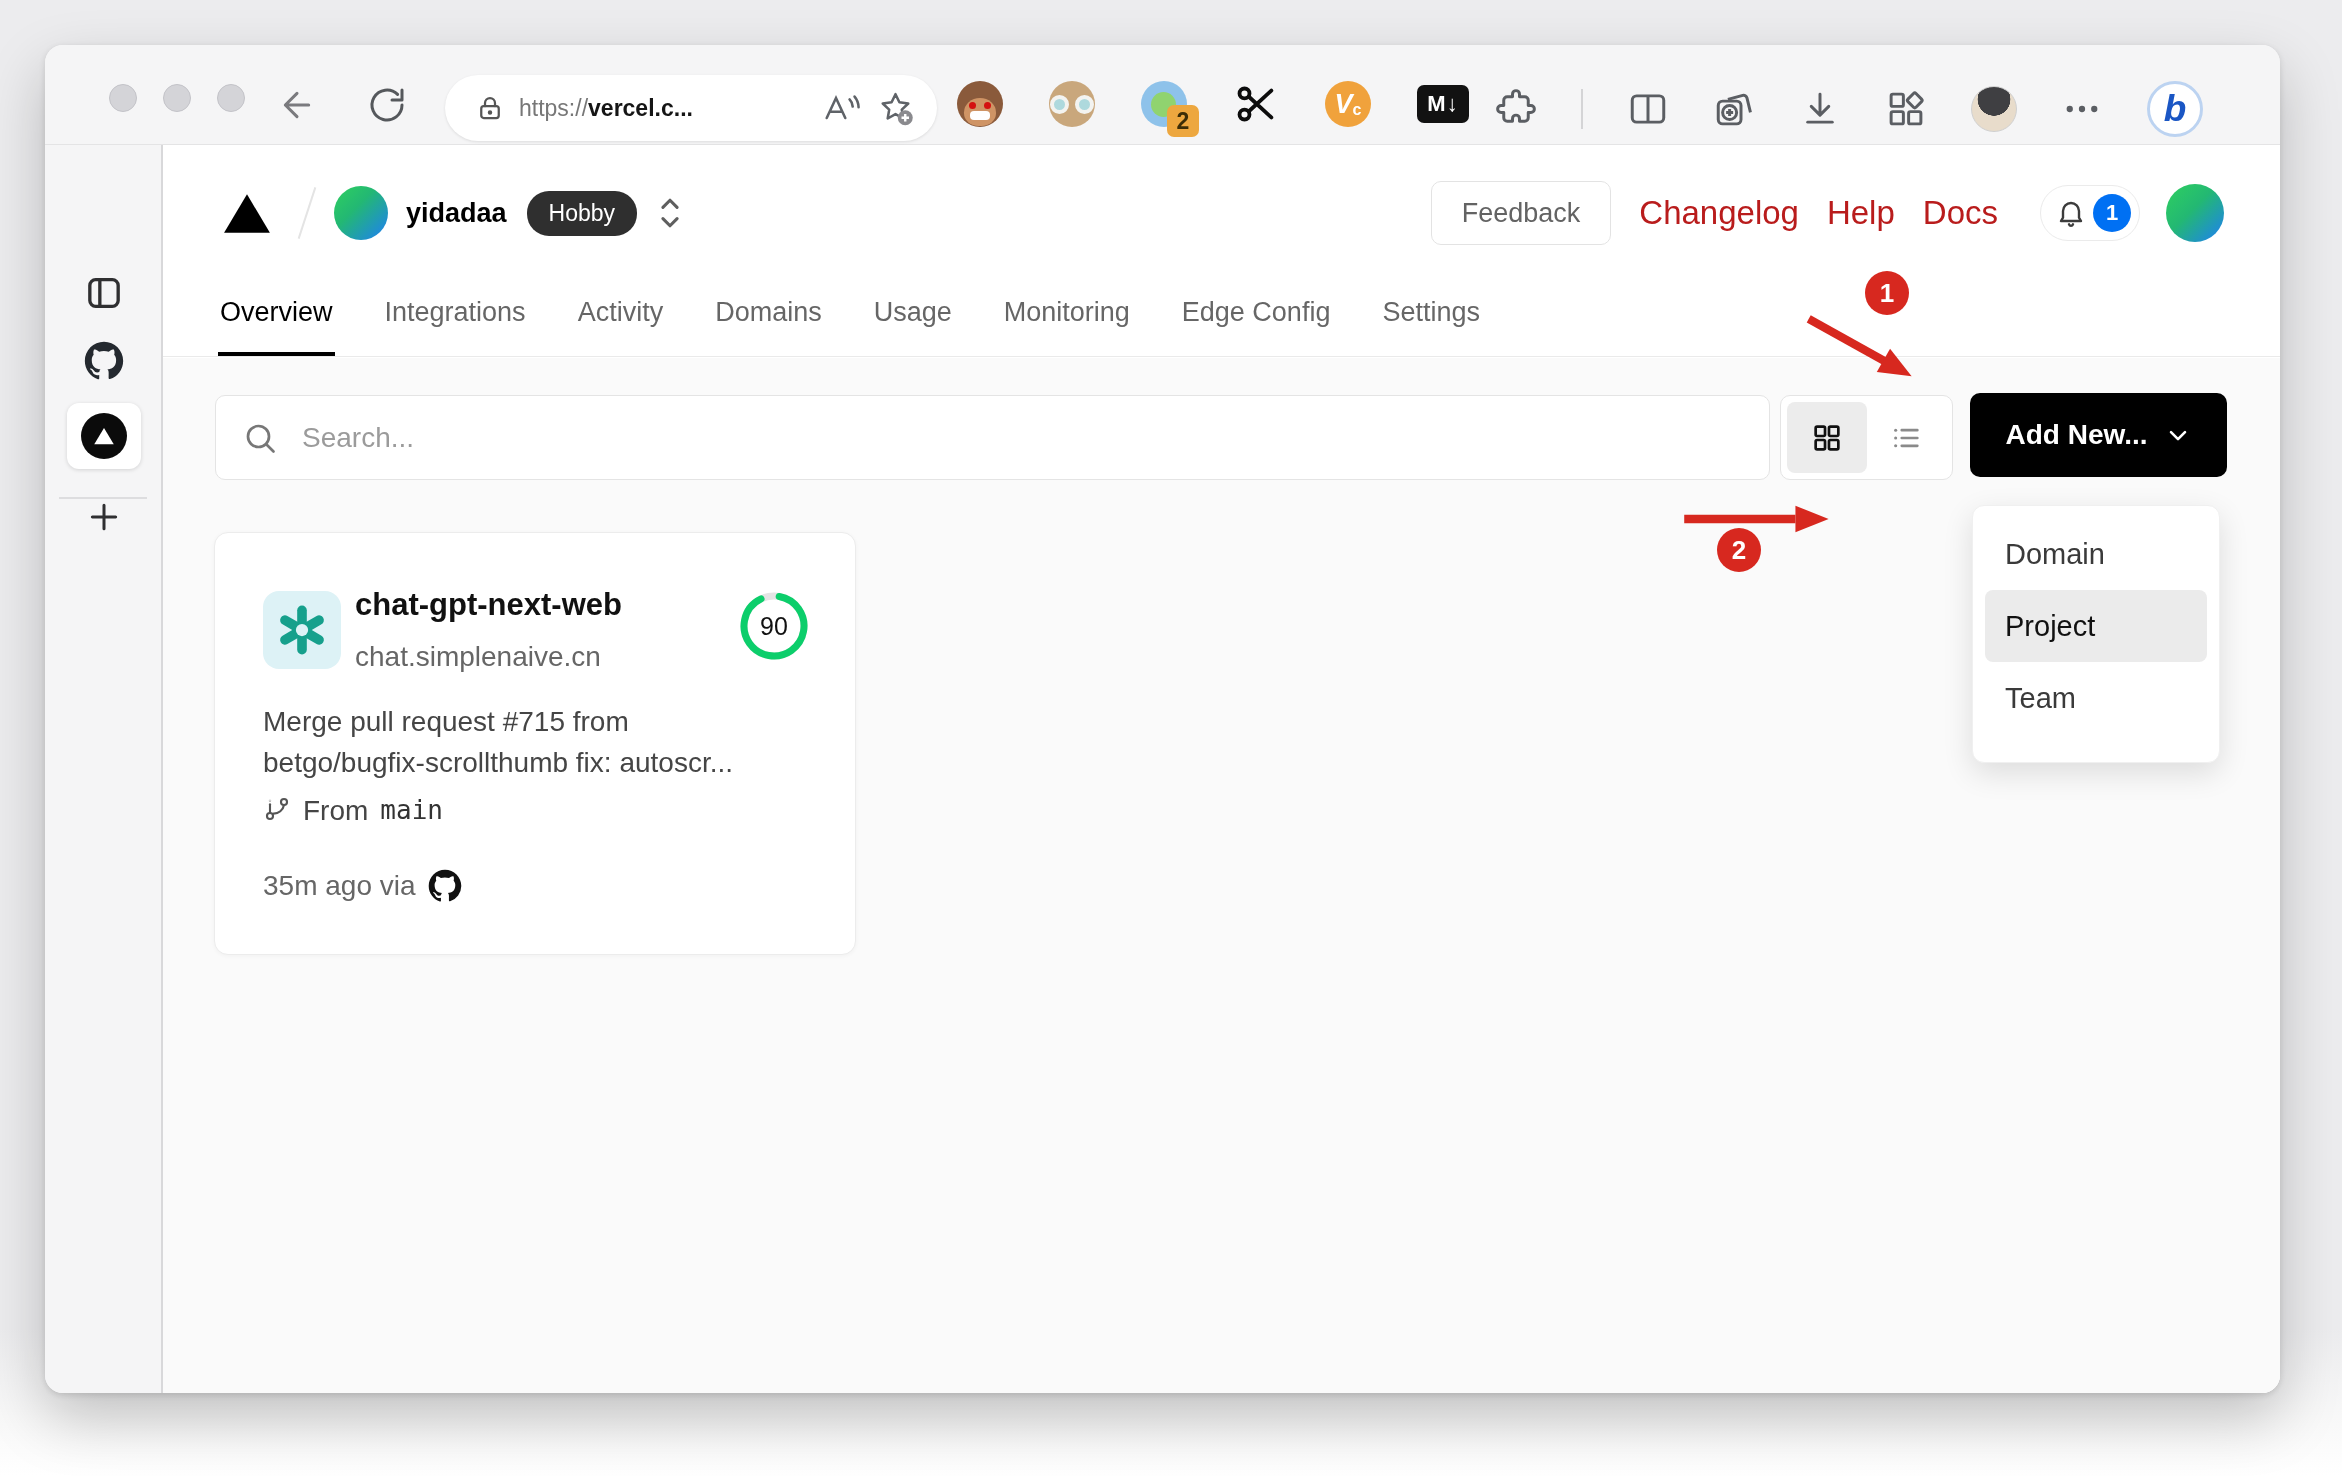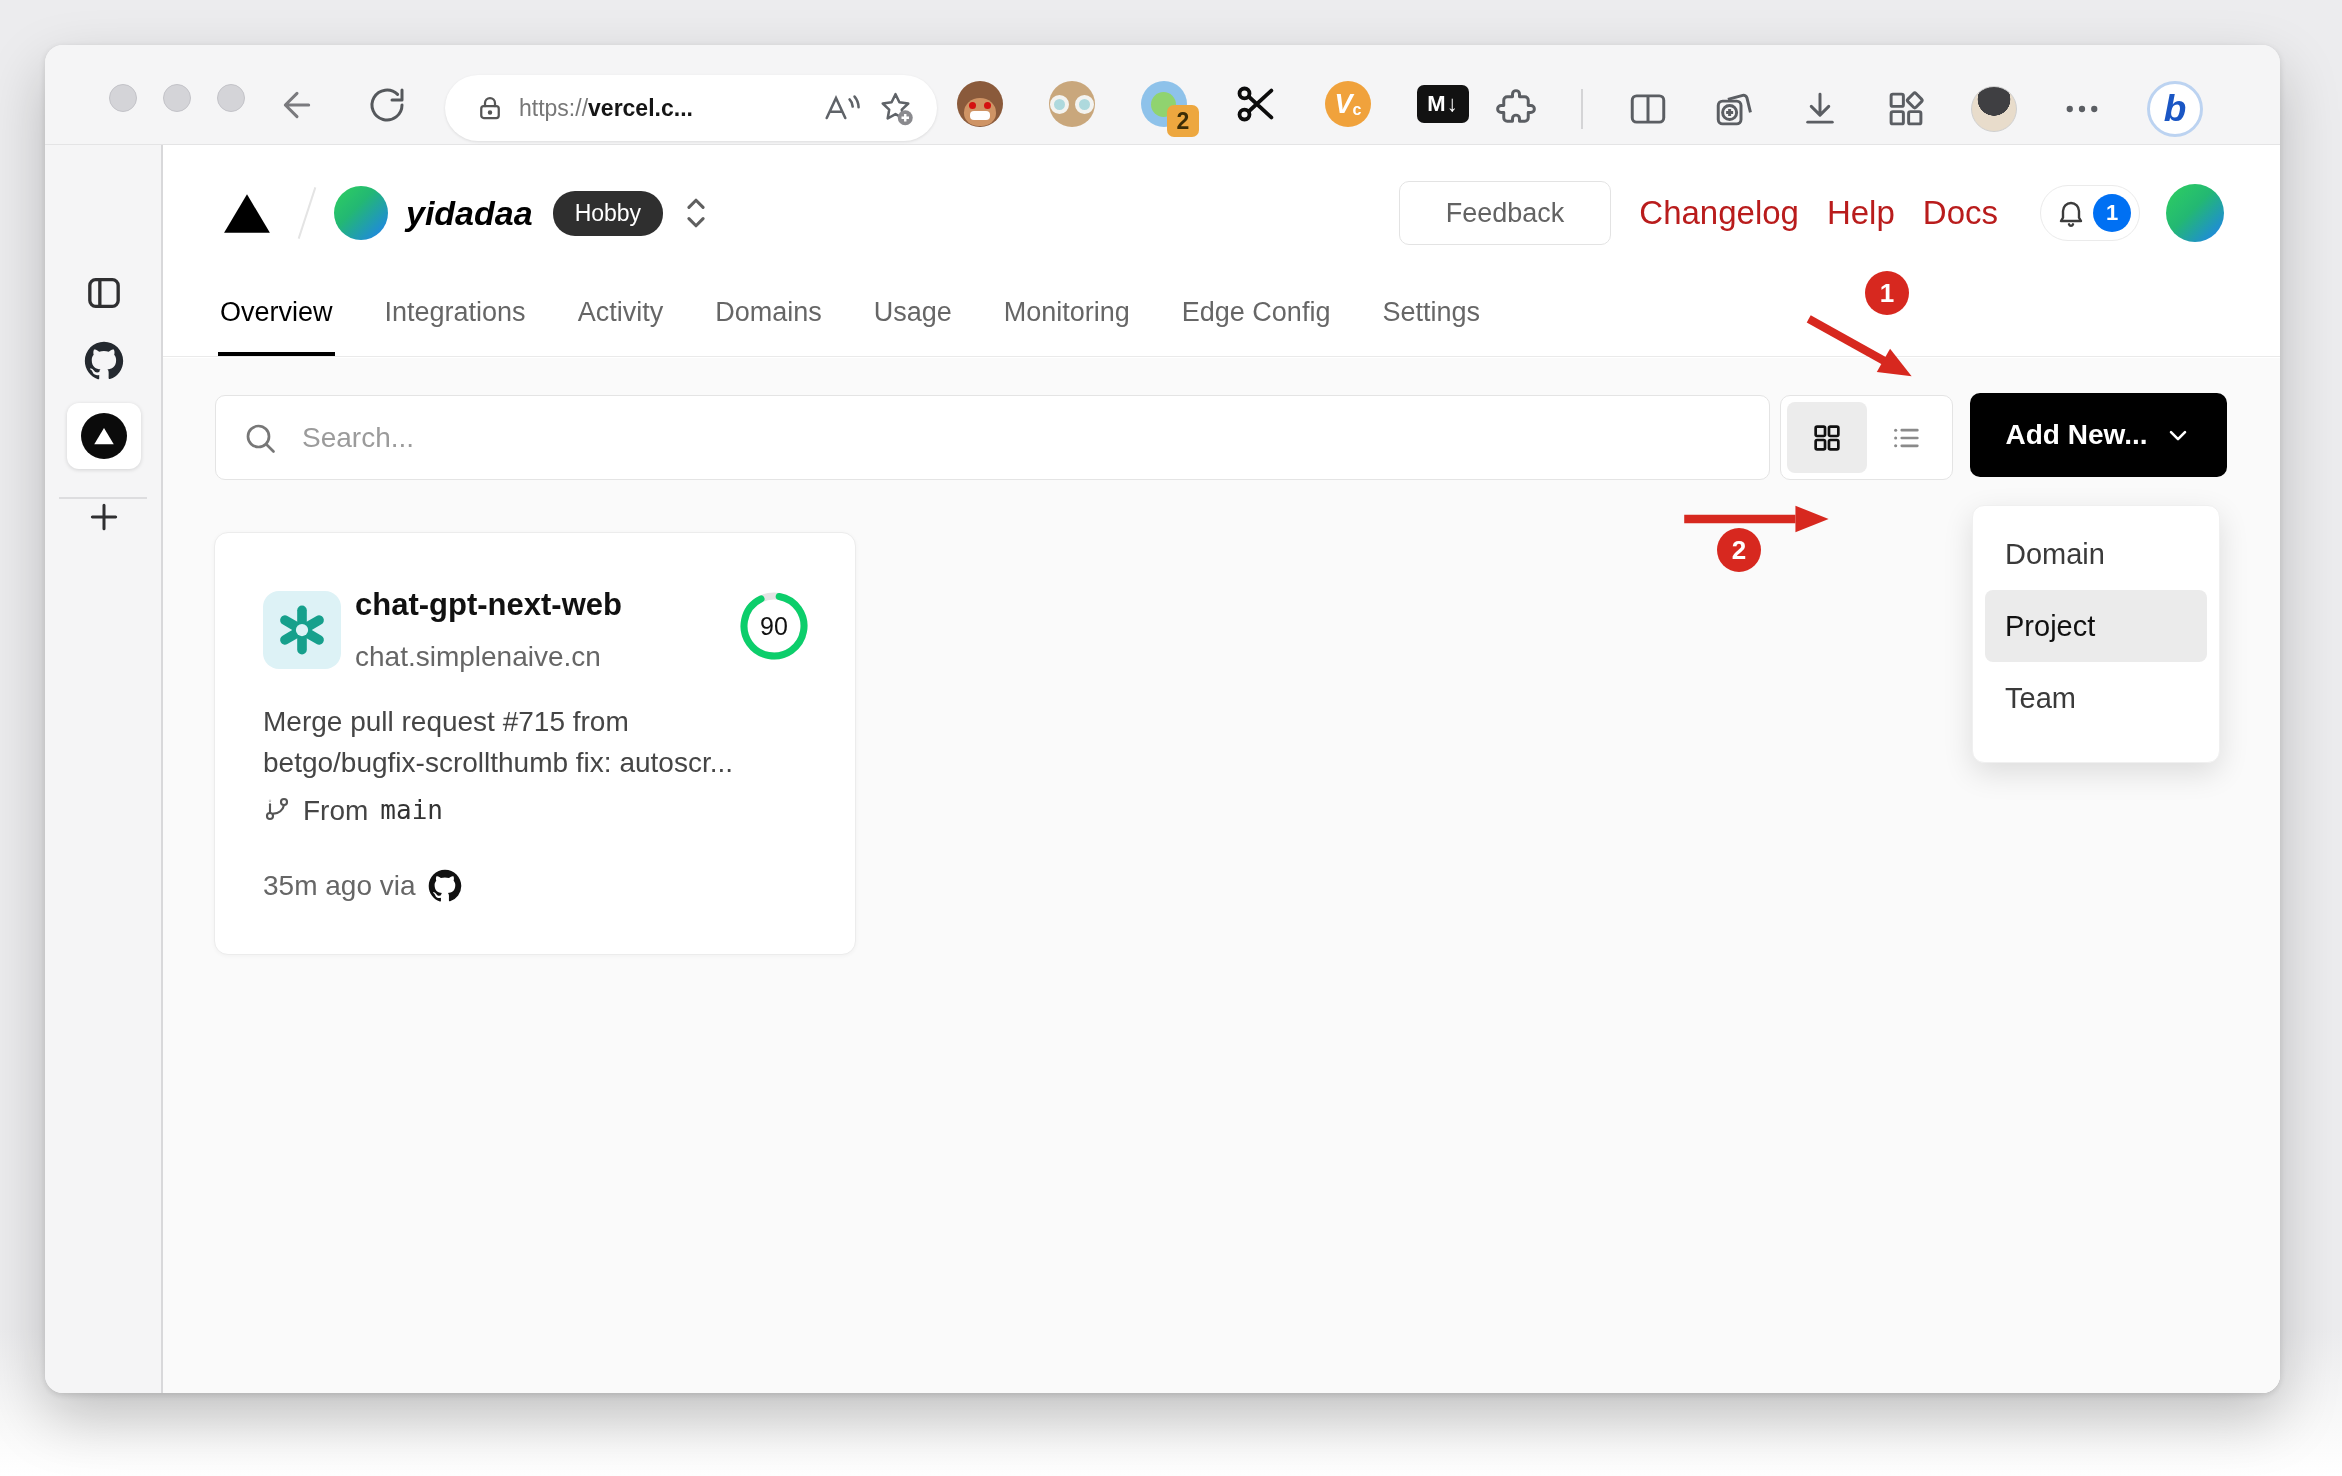--- a/index.html
+++ b/index.html
@@ -62,25 +62,25 @@
   .vcircle{ width:46px; height:46px; border-radius:50%; background:#0b0b0b; display:flex; align-items:center; justify-content:center; }
   .vcircle svg{ width:26px; height:26px; }
   .sdiv{ position:absolute; left:14px; right:14px; top:352px; height:2px; background:#dddddf; }
   
   .page{ position:absolute; left:118px; top:100px; right:0; bottom:0; background:#fff; }
   .vheader{ position:absolute; left:0; top:0; right:0; height:212px; background:#fff; border-bottom:1px solid #eaeaea; }
   .hrow{ position:absolute; left:55px; top:28px; right:56px; height:80px; display:flex; align-items:center; }
   .vlogo{ width:58px; height:50px; color:#000; }
   .bslash{ width:2px; height:54px; background:#e4e4e4; transform:rotate(18deg); margin:0 26px 0 30px; }
   .tavatar{ width:54px; height:54px; border-radius:50%; background:linear-gradient(135deg,#2fd05f 0%,#23b873 40%,#1e7ef7 100%); }
-  .tname{ font-size:34px; font-weight:700; color:#000; margin-left:18px;font-style:italic; }
+  .tname{ font-size:27px; font-weight:700; color:#000; margin-left:18px; }
   .plan{ margin-left:20px; background:#2f2f2f; color:#fff; font-size:23px; font-weight:500; padding:9px 22px; border-radius:22px; }
   .seltog{ width:34px; height:40px; color:#5f5f5f; margin-left:16px; }
   .hspacer{ flex:1; }
-  .fbtn{ border:1px solid #e3e3e3; background:#fff; border-radius:10px; height:64px; padding:0 46px; font-size:27px;
+  .fbtn{ border:1px solid #e3e3e3; background:#fff; border-radius:10px; height:64px; padding:0 30px; font-size:27px;
          color:#636363; display:flex; align-items:center; }
   .hlink{ font-size:33px; color:#b91c1c; margin-left:28px; }
   .bellpill{ margin-left:42px; height:56px; border:1px solid #ebebeb; background:#fff; border-radius:28px; display:flex;
              align-items:center; padding:0 8px 0 14px; }
   .bellpill svg{ width:32px; height:32px; color:#3c3c3c; }
   .nbadge{ margin-left:6px; width:38px; height:38px; border-radius:50%; background:#0070f3; color:#fff; font-size:22px;
            font-weight:600; display:flex; align-items:center; justify-content:center; }
   .uavatar{ margin-left:26px; width:58px; height:58px; border-radius:50%; background:linear-gradient(135deg,#2fd05f 0%,#23b873 45%,#1e7ef7 100%); }
   .tabs{ position:absolute; left:55px; bottom:0; display:flex; gap:48px; }
   .tab{ font-size:27px; color:#666; padding:0 2px 24px 2px; }

